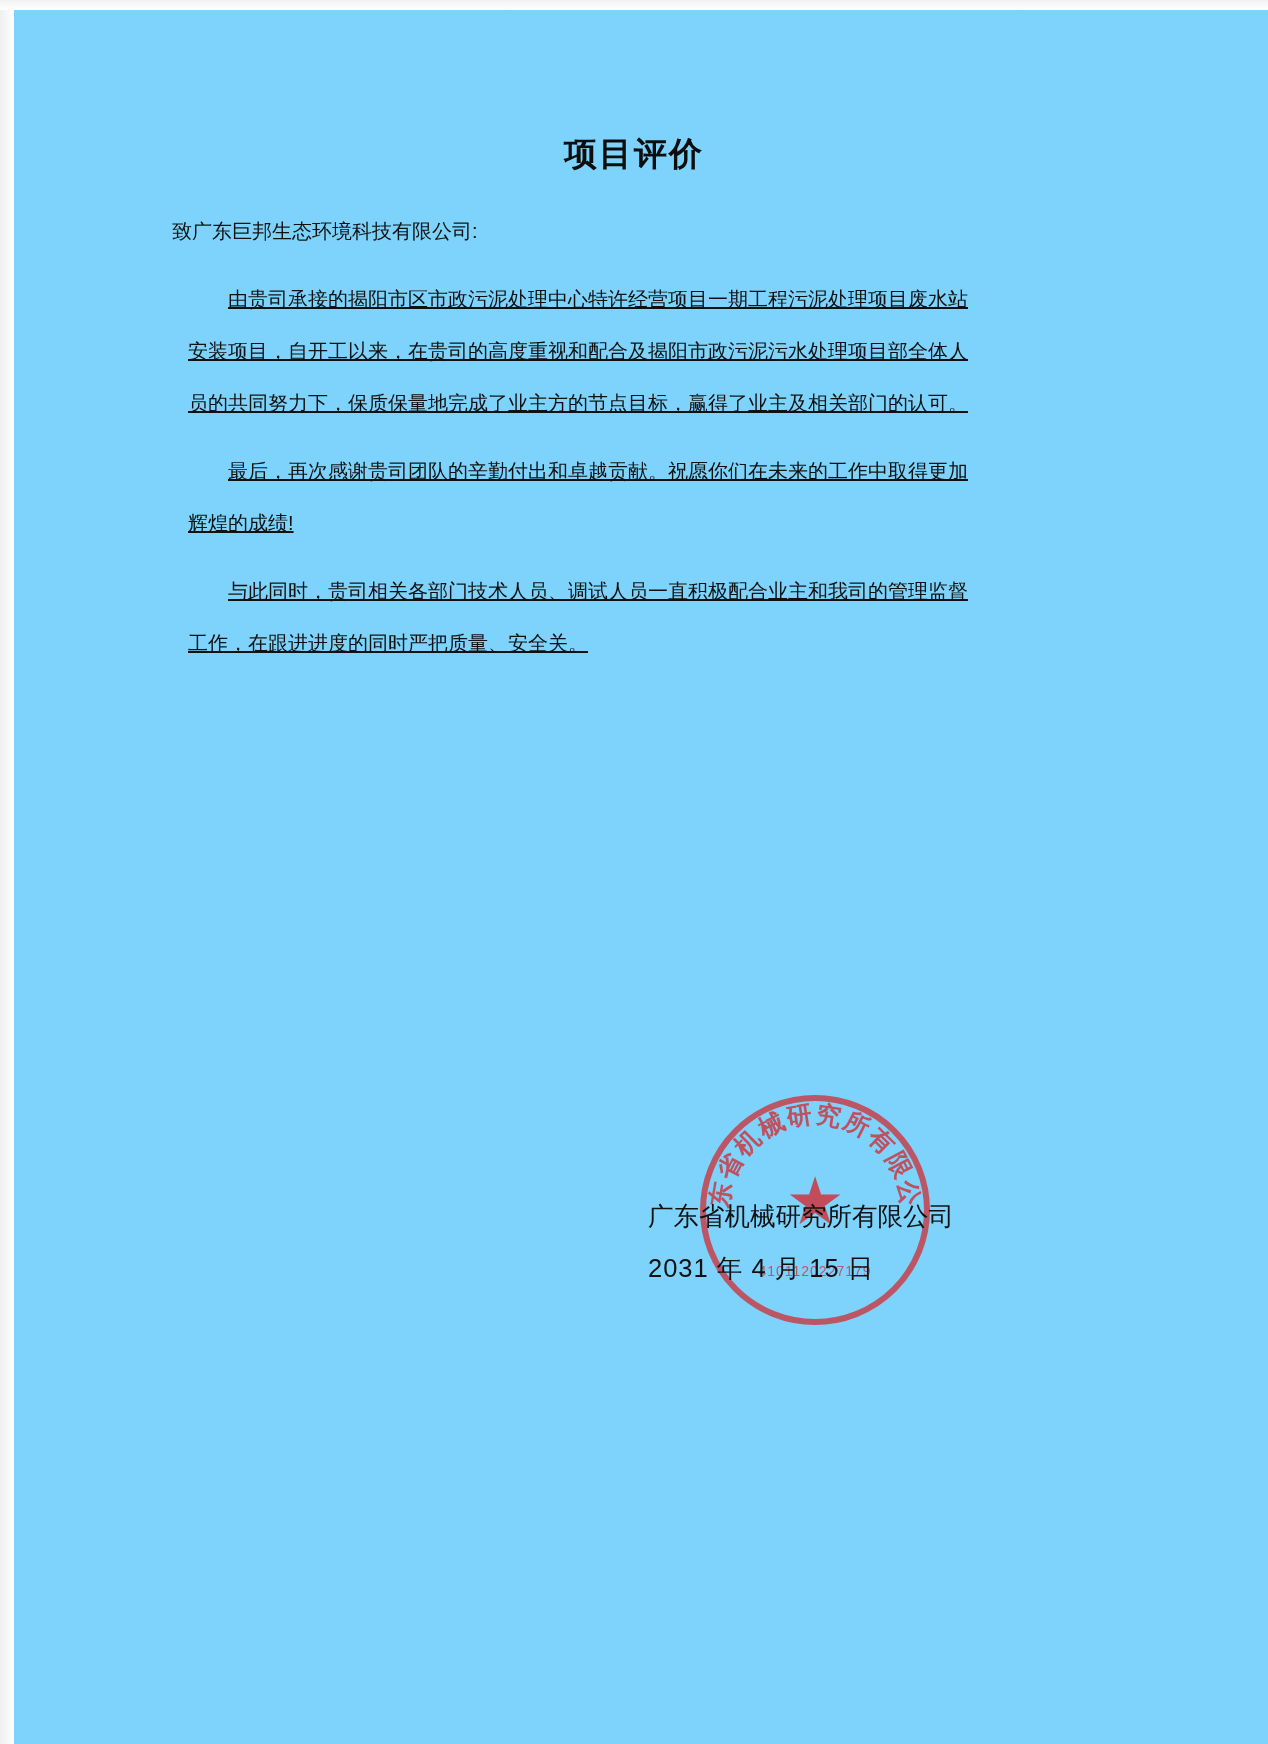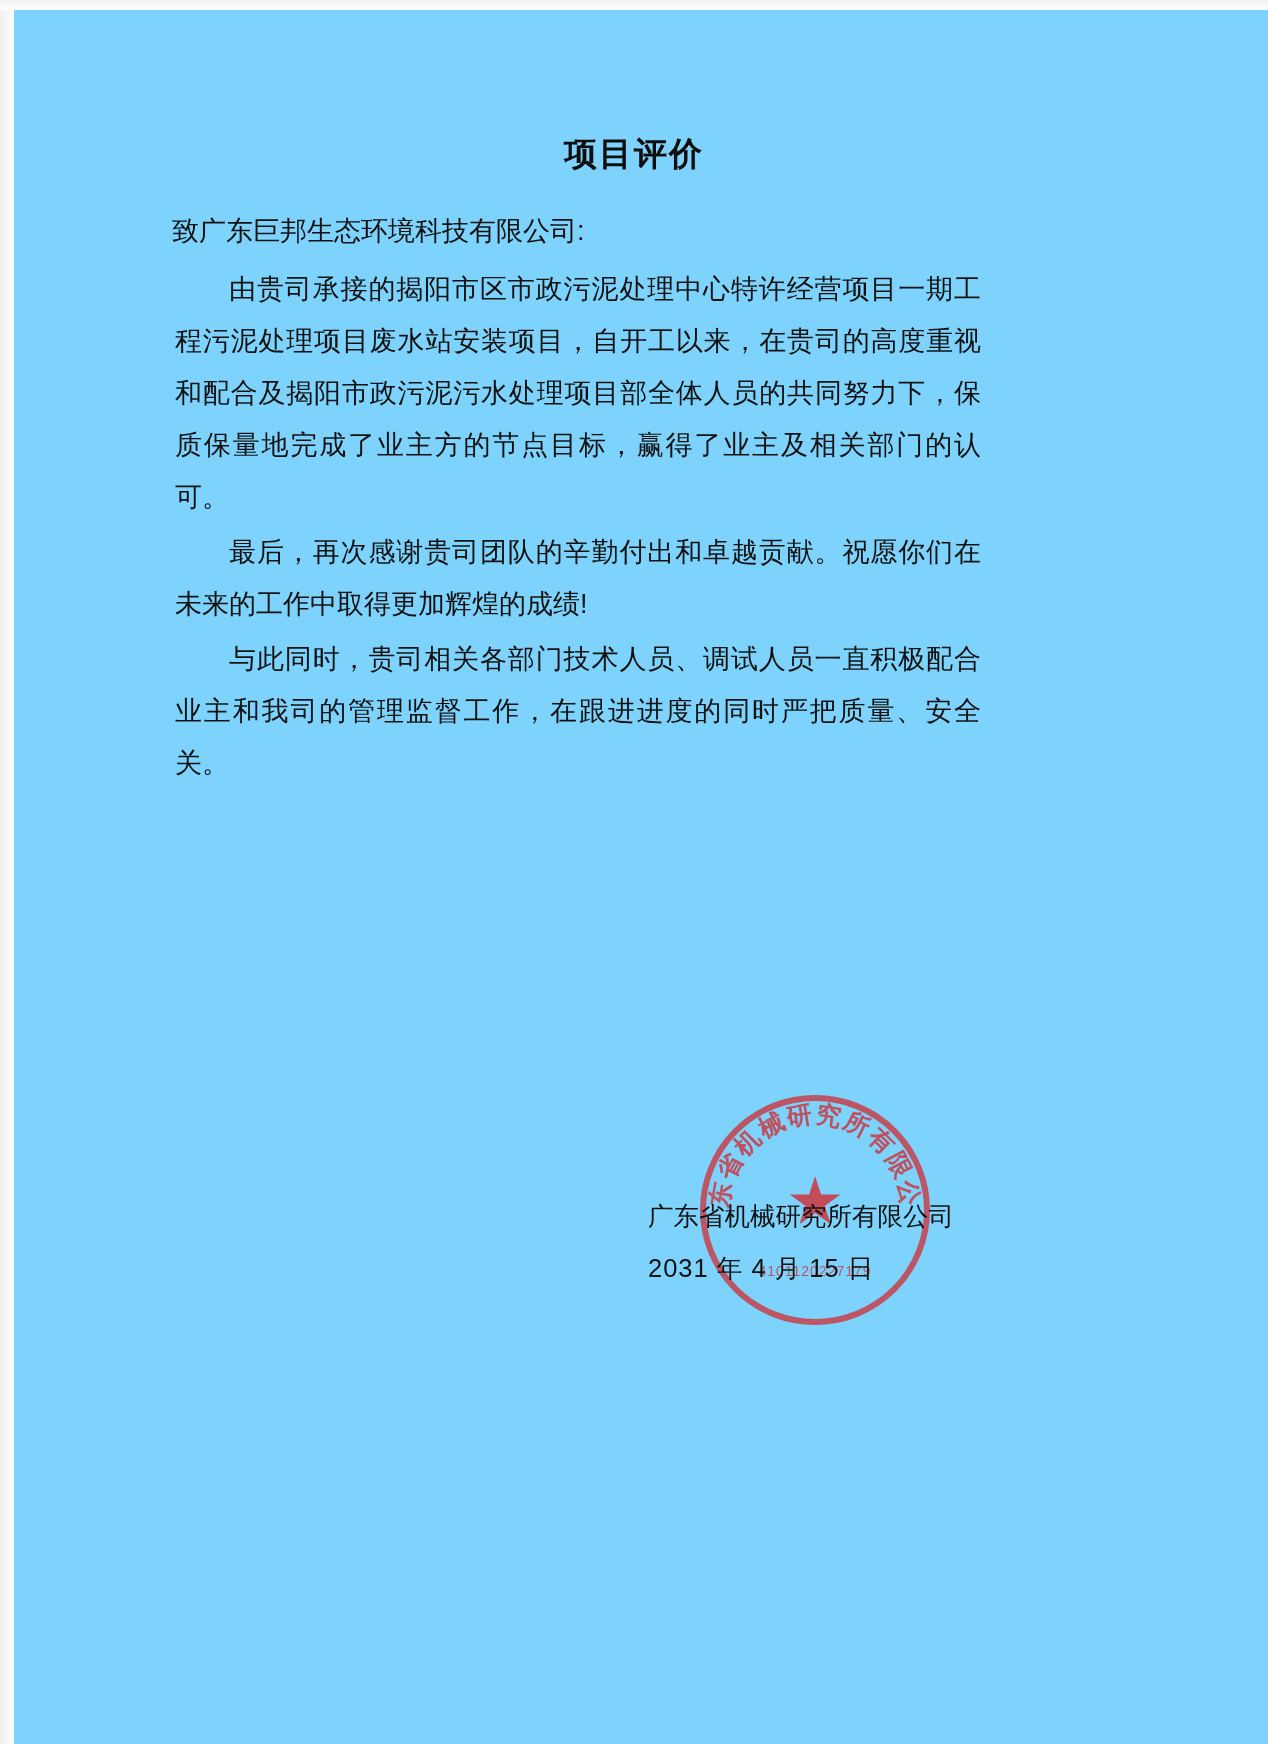--- a/index.html
+++ b/index.html
@@ -32,32 +32,33 @@
     font-size: 33px;
     font-weight: bold;
     letter-spacing: 2px;
     color: #0d0d0d;
   }
   .body-text {
     position: absolute;
     left: 172px;
     top: 205px;
     width: 812px;
-    font-size: 27px;
+    font-size: 20px;
     line-height: 52px;
     color: #111111;
     text-align: justify;
     text-justify: inter-ideograph;
   }
   .salutation {
     margin: 0 0 6px 0;
   }
   .para {
-    margin: 3px;
+    margin: 16px;
     text-indent: 2em;
+    text-decoration: underline;
   }
   .sign-block {
     position: absolute;
     left: 648px;
     top: 1190px;
     width: 400px;
     font-size: 25.5px;
     line-height: 52px;
     color: #111111;
   }

